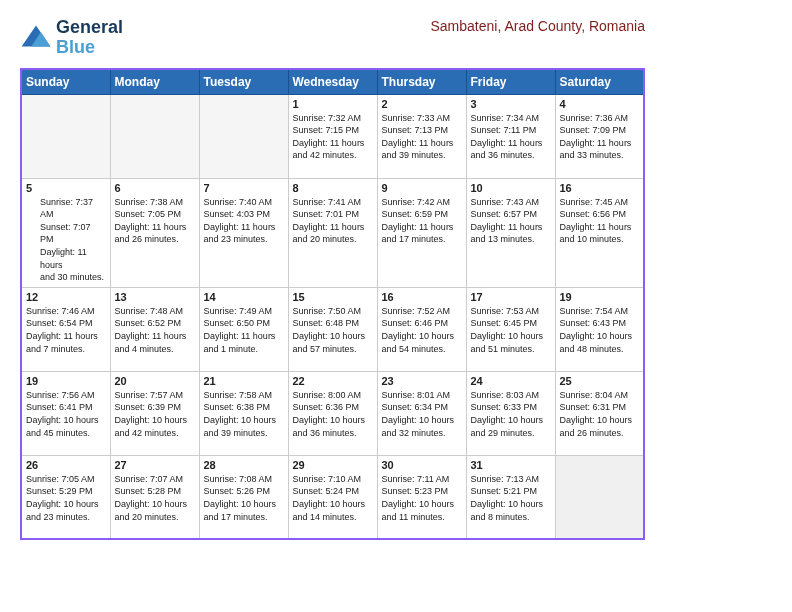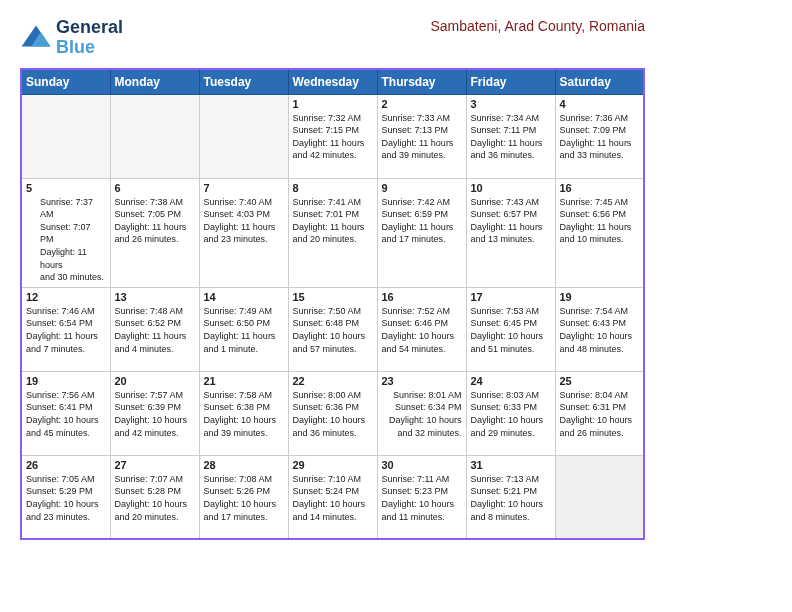--- a/index.html
+++ b/index.html
@@ -277,21 +277,21 @@
           </td>
           <td>
             <span class="day-num">22</span>
             <div class="day-info" style="white-space: pre-line;">Sunrise: 8:00 AM
 Sunset: 6:36 PM
 Daylight: 10 hours
 and 36 minutes.</div>
           </td>
           <td>
             <span class="day-num">23</span>
-            <div class="day-info" style="white-space: pre-line; text-align: right;">Sunrise: 8:01 AM
+            <div class="day-info" style="white-space: pre-line;">Sunrise: 8:01 AM
 Sunset: 6:34 PM
 Daylight: 10 hours
 and 32 minutes.</div>
           </td>
           <td>
             <span class="day-num">24</span>
             <div class="day-info" style="white-space: pre-line;">Sunrise: 8:03 AM
 Sunset: 6:33 PM
 Daylight: 10 hours
 and 29 minutes.</div>

